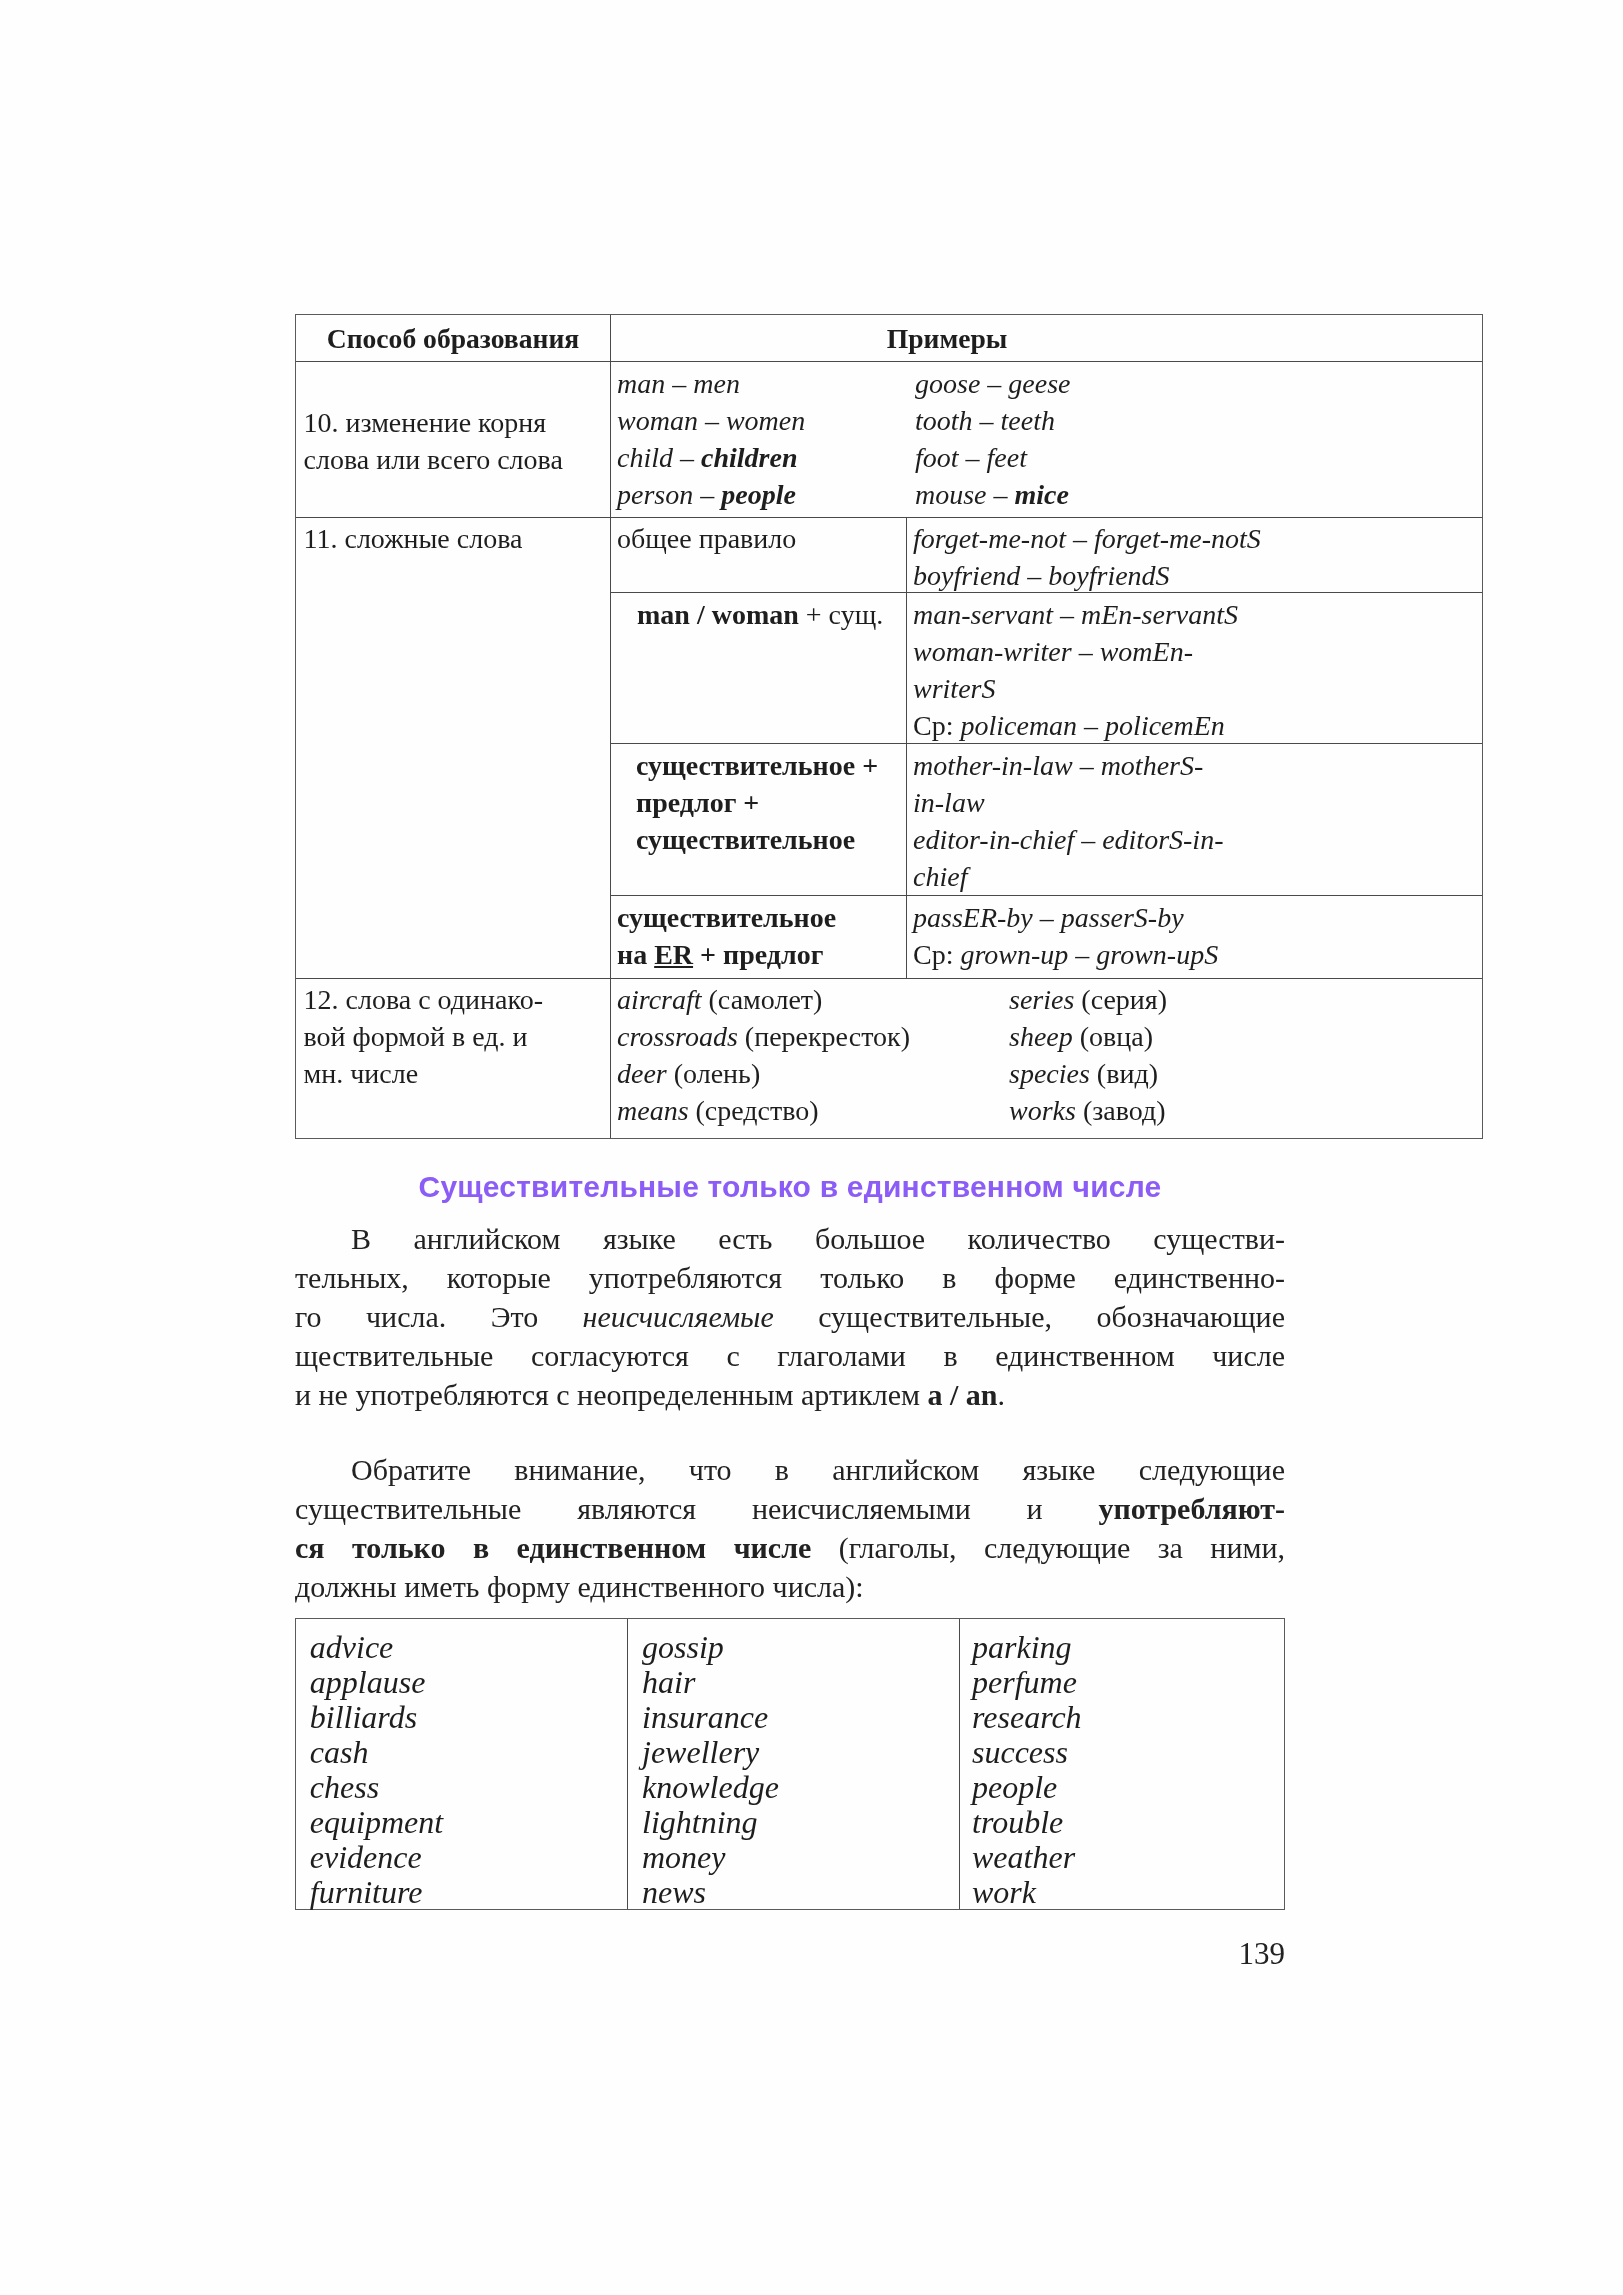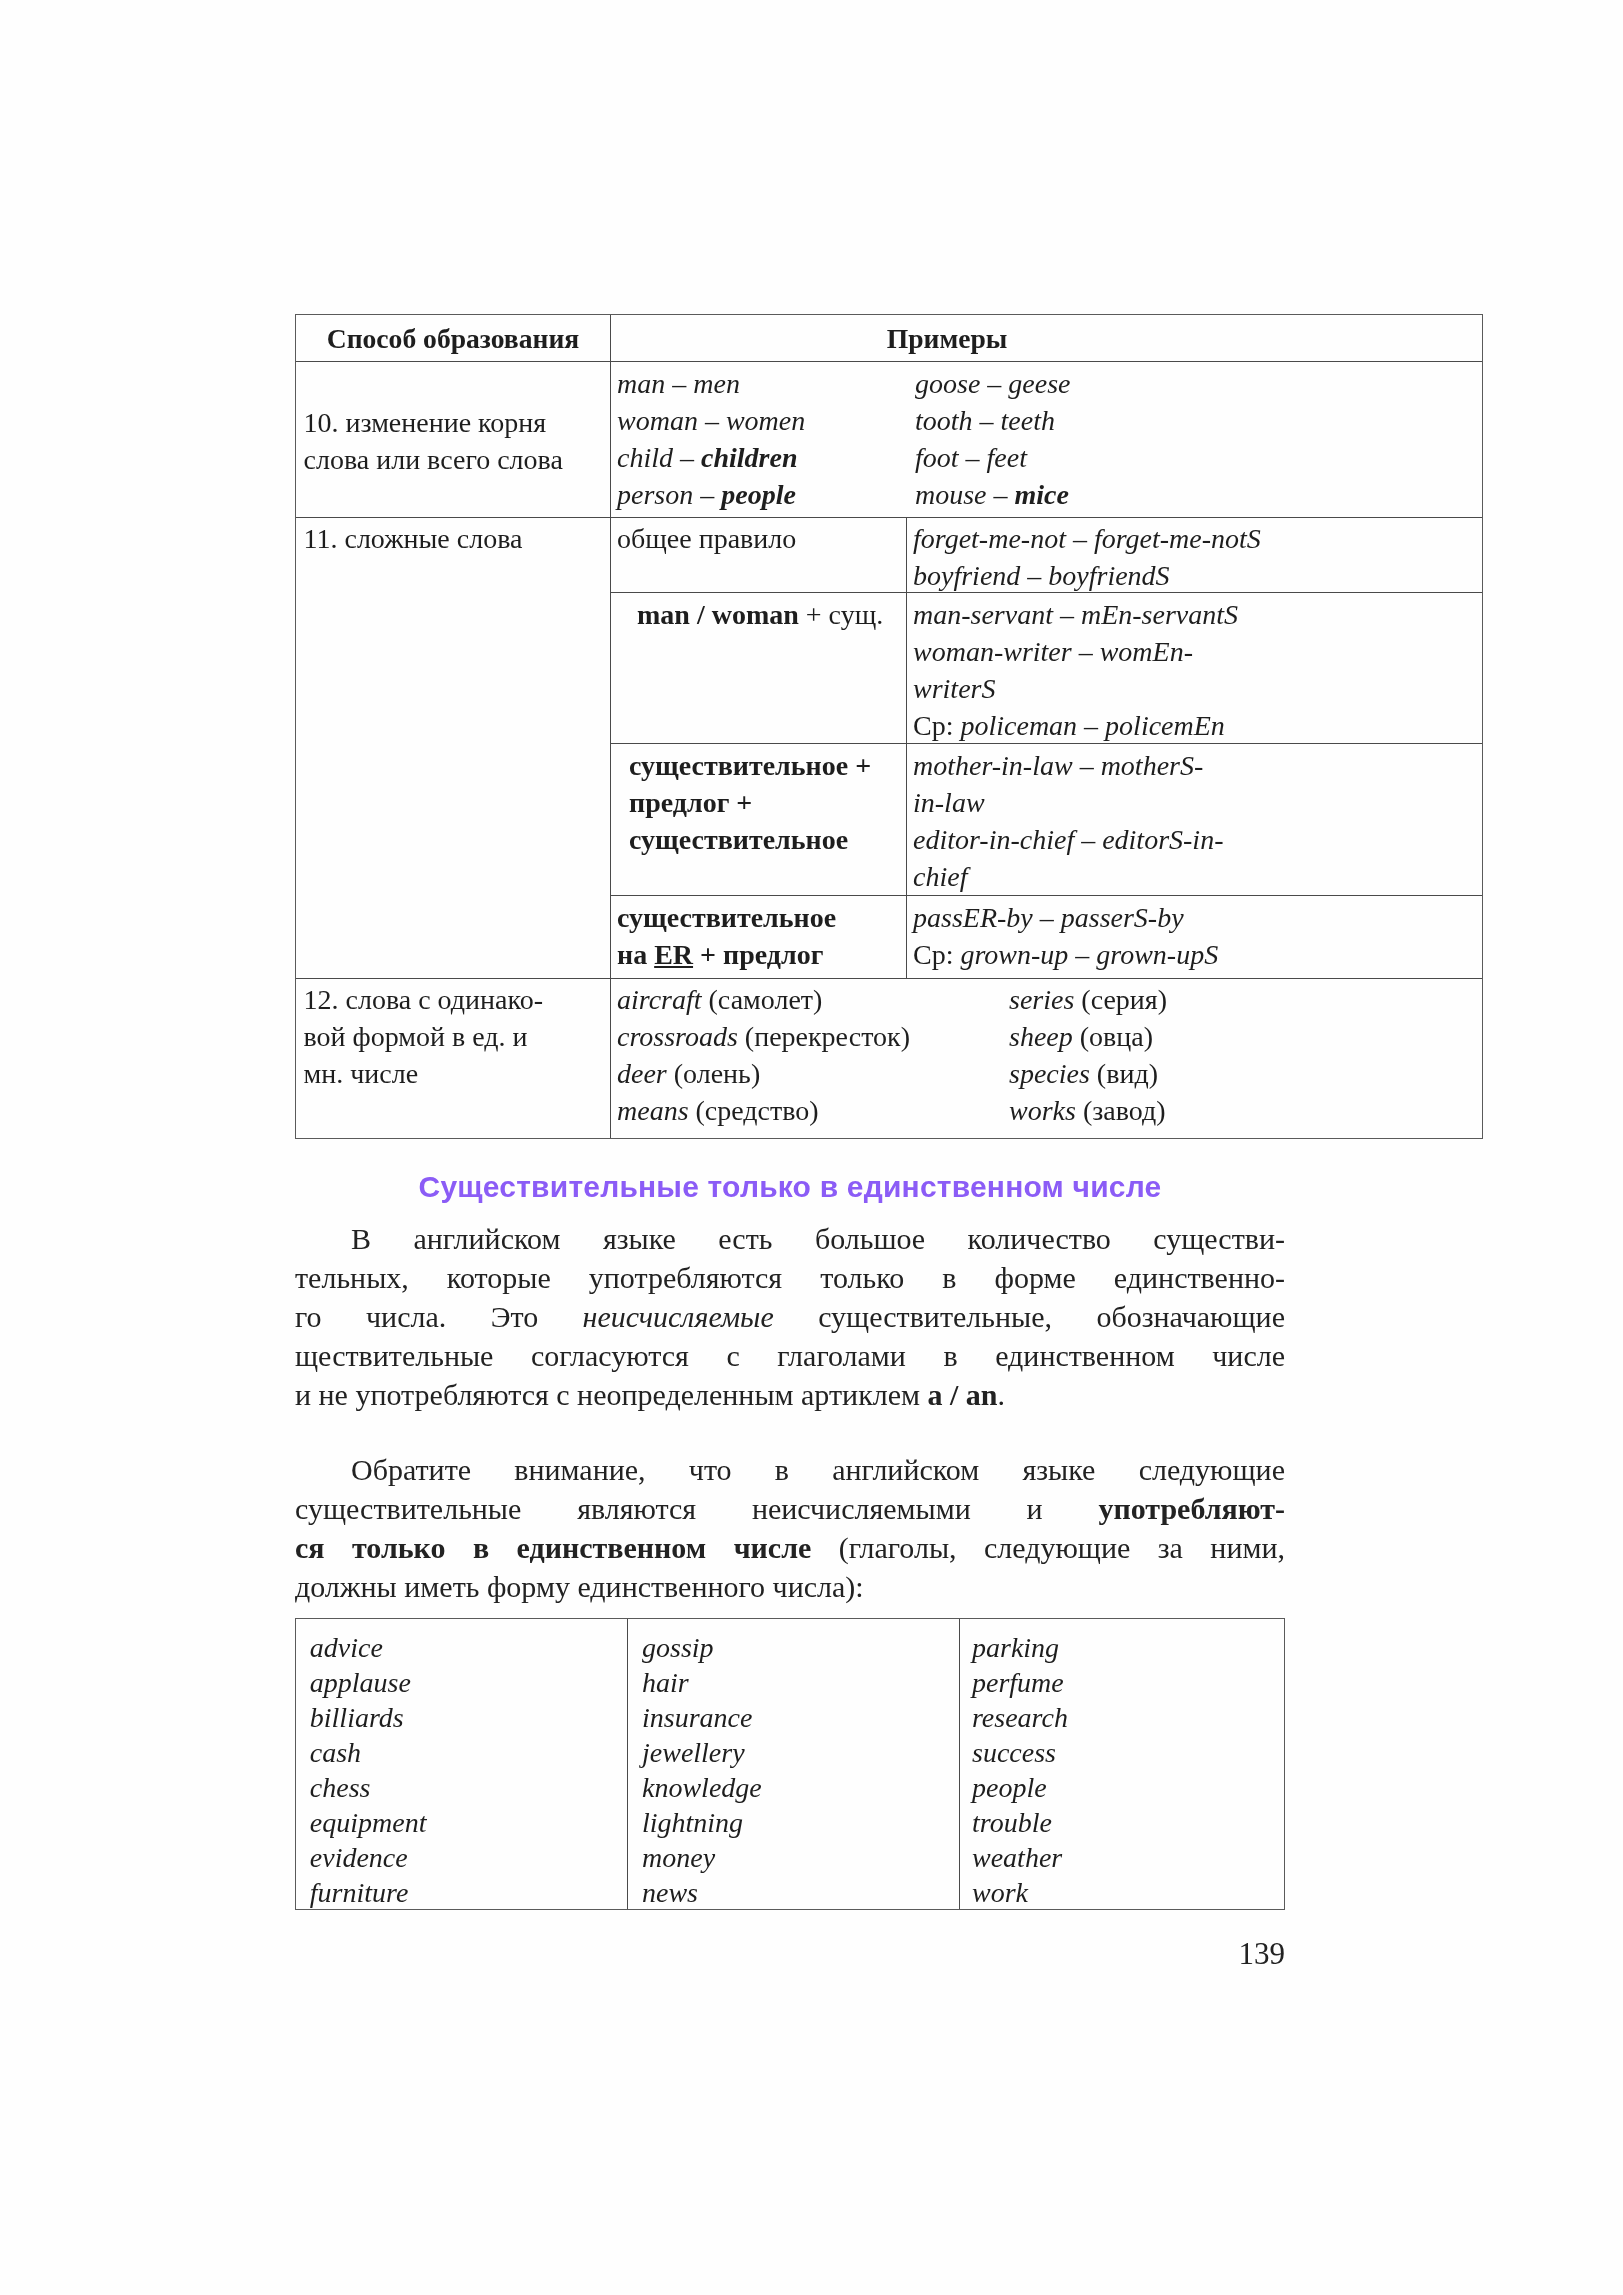--- a/index.html
+++ b/index.html
@@ -83,21 +83,21 @@
 
   
   .t2 {
     position: absolute;
     left: 295px;
     top: 1618px;
     width: 990px;
     height: 292px;
     border: 1.9px solid #5a5a5a;
     box-sizing: border-box;
-    font-size: 28px;
+    font-size: 32px;
     line-height: 35px;
     font-style: italic;
   }
   .t2 .vline { position: absolute; top: 0; bottom: 0; width: 0; border-left: 1.6px solid #4a4a4a; }
   .t2 .col { position: absolute; top: 11.3px; }
   .t2 .col span { display: block; white-space: nowrap; }
 
   
   .page-number {
     position: absolute;
@@ -161,21 +161,21 @@
     <div class="cell" style="left:321px; top:281px;margin-left:20px;">
       <span class="line"><span class="b">man / woman</span><span> + сущ.</span></span>
     </div>
     <div class="cell" style="left:617px; top:281px;">
       <span class="line it">man-servant – mEn-servantS</span>
       <span class="line it">woman-writer – womEn-</span>
       <span class="line it">writerS</span>
       <span class="line"><span>Ср: </span><span class="it">policeman – policemEn</span></span>
     </div>
 
-    <div class="cell b" style="left:333px; top:432px;">
+    <div class="cell b" style="left:340px; top:432px;">
       <span class="line">существительное +</span>
       <span class="line">предлог +</span>
       <span class="line">существительное</span>
     </div>
     <div class="cell it" style="left:617px; top:432px;">
       <span class="line">mother-in-law – motherS-</span>
       <span class="line">in-law</span>
       <span class="line">editor-in-chief – editorS-in-</span>
       <span class="line">chief</span>
     </div>

